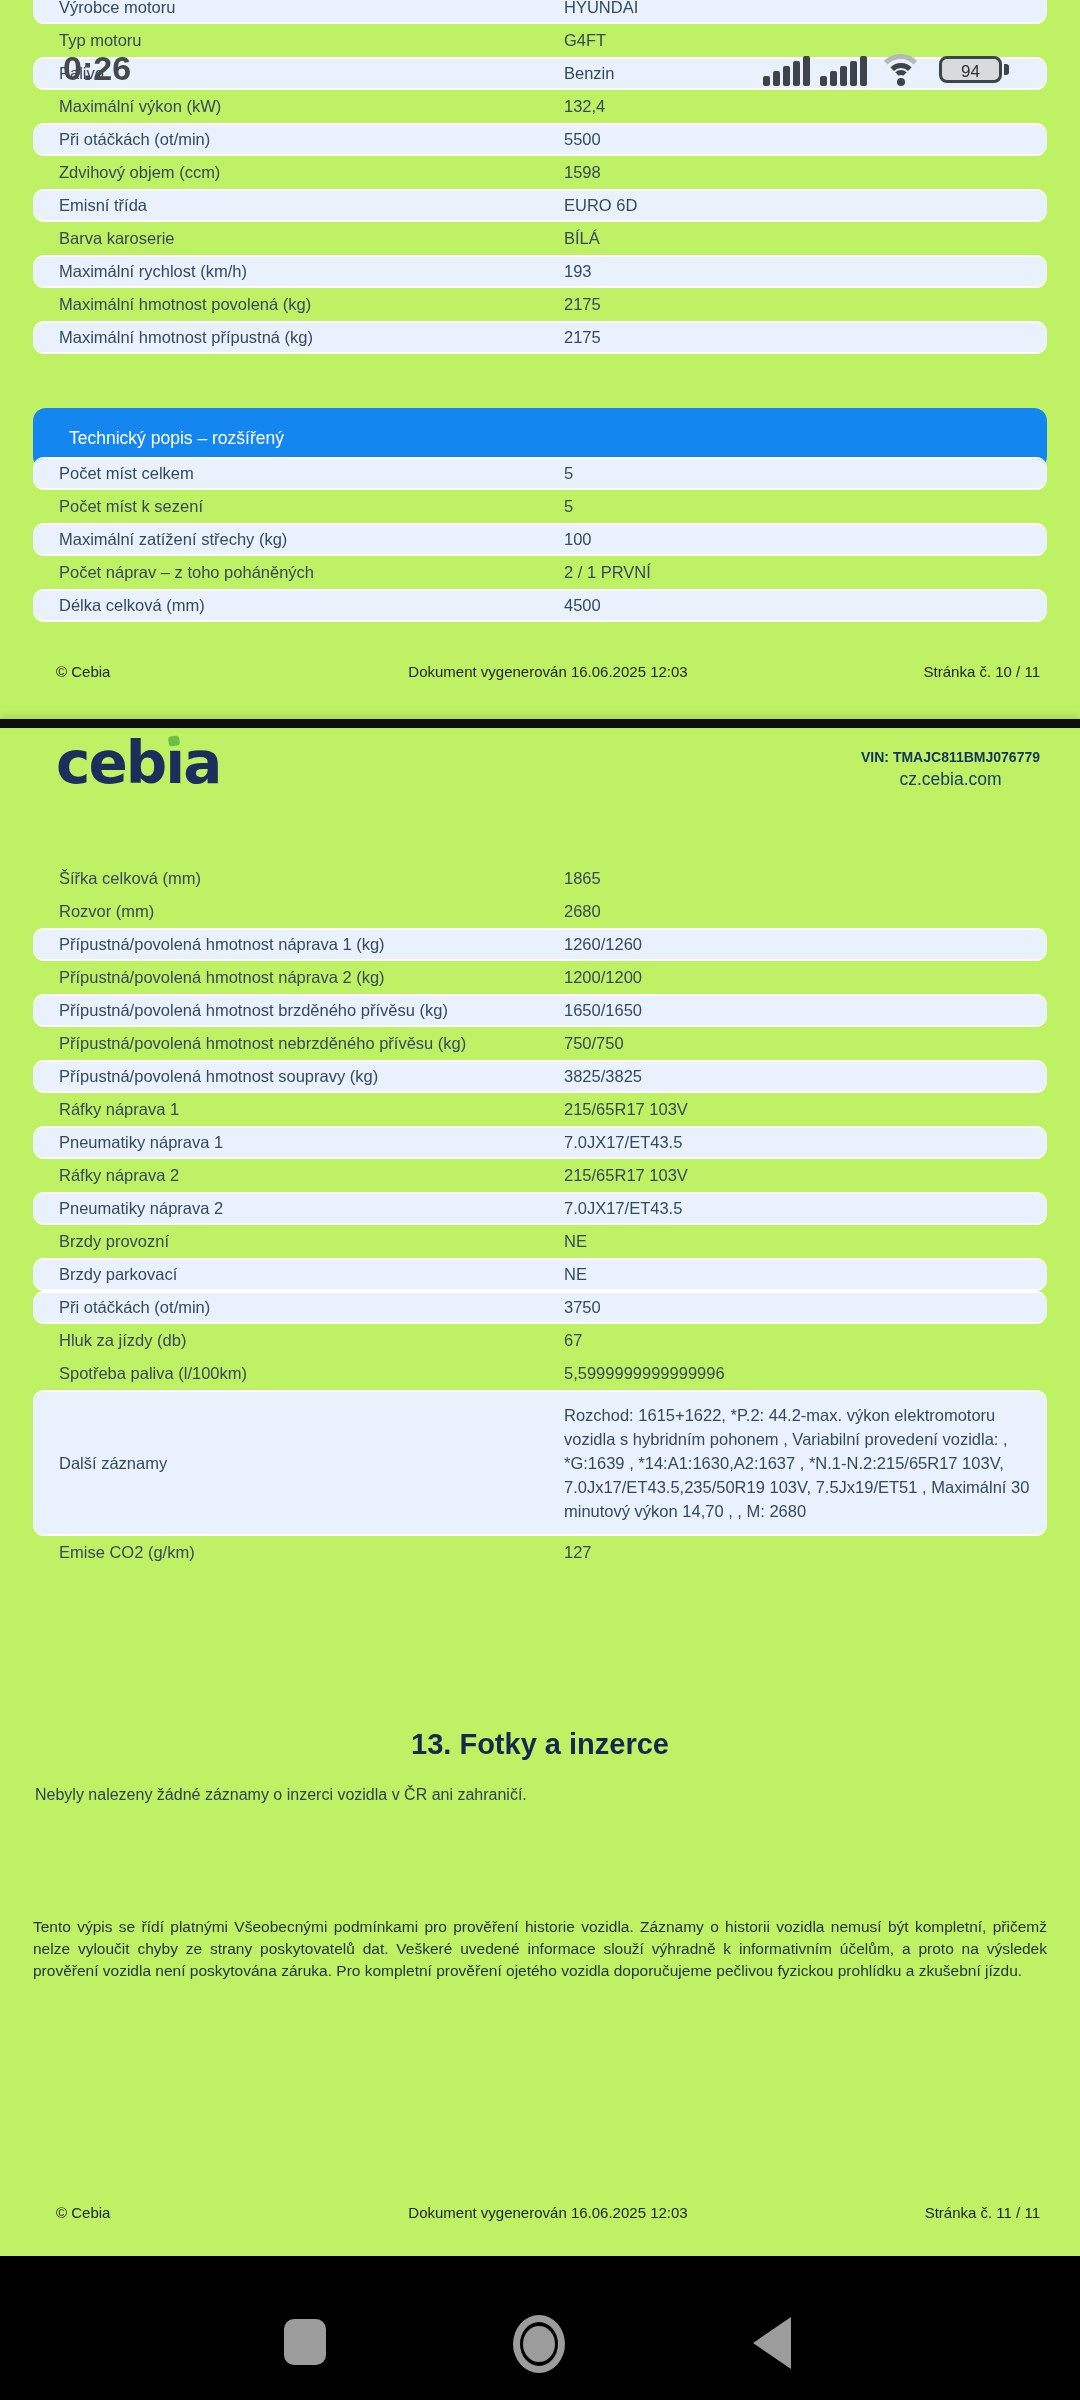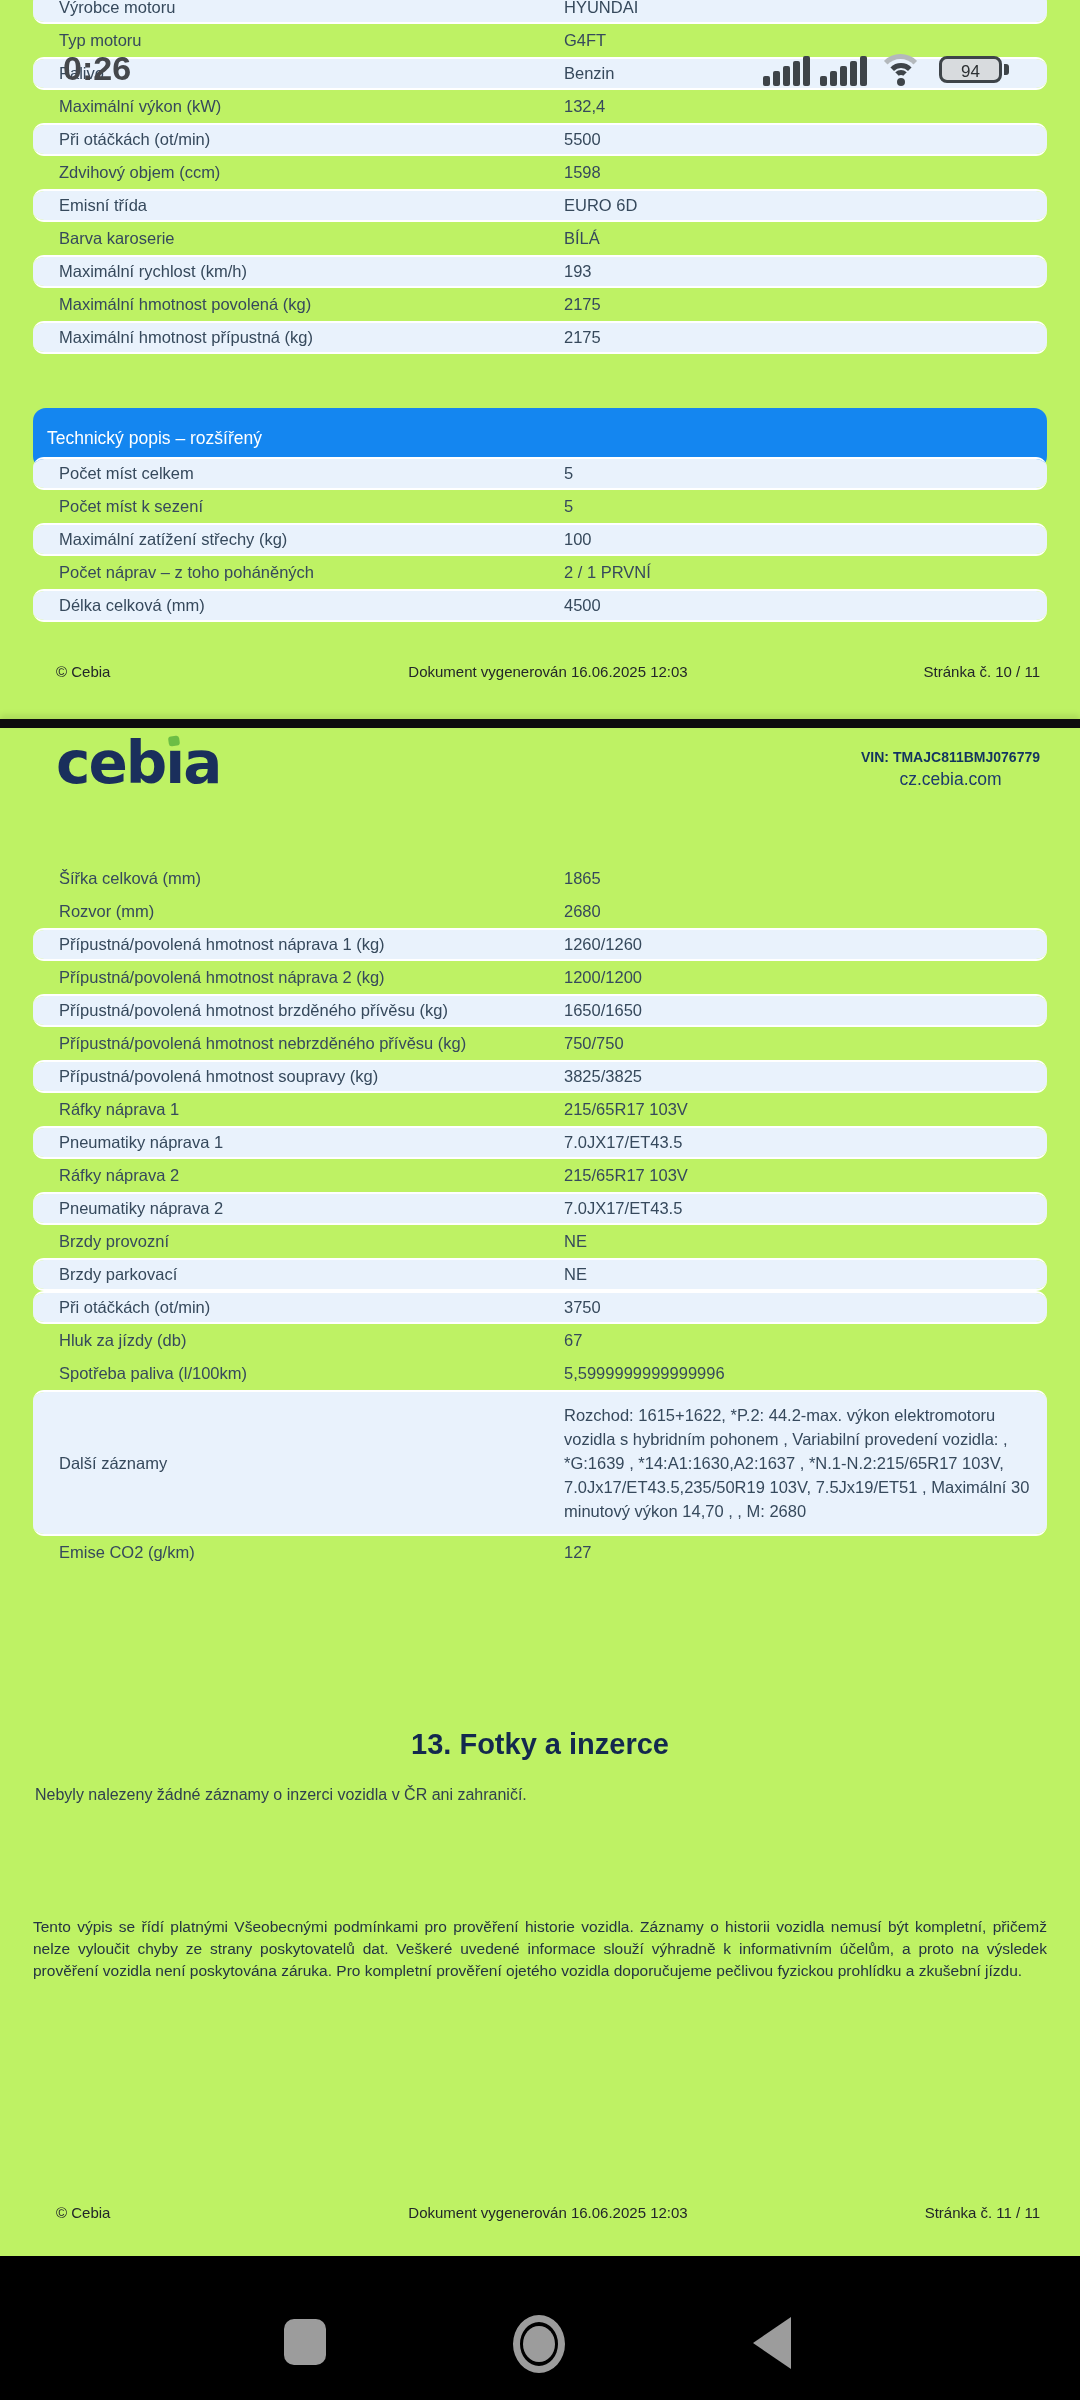--- a/index.html
+++ b/index.html
@@ -17,21 +17,21 @@
   .row{height:33px;margin:0 33px;border-radius:11px;display:flex;align-items:center;
        padding:0 14px 0 26px;box-sizing:border-box;font-size:16.5px;color:#36495c;}
   .row.shade{background:#e9f2fc;border-top:2px solid #fff;border-bottom:2px solid #fff;
        background-clip:padding-box;}
   .row .lbl{flex:0 0 505px;white-space:nowrap;overflow:hidden;}
   .row .val{flex:1;white-space:nowrap;overflow:hidden;}
   .row.tall{height:auto;padding-top:11px;padding-bottom:11px;}
   .row.tall .val{white-space:normal;line-height:24px;overflow:visible;}
 
   .sec-header{position:absolute;top:408px;left:33px;right:33px;height:61px;border-radius:13px;
-       background:#1486f0;color:#fff;display:flex;align-items:center;padding-left:14px;
+       background:#1486f0;color:#fff;display:flex;align-items:center;padding-left:36px;
        font-size:17.5px;}
 
   .pdf-footer{position:absolute;left:56px;right:40px;height:18px;font-size:15px;color:#222629;}
   .pdf-footer .c{position:absolute;left:0;right:0;text-align:center;}
   .pdf-footer .l{position:absolute;left:0;}
   .pdf-footer .r{position:absolute;right:0;}
   .footer-10{top:663px;}
   .footer-11{top:2204px;}
 
   .pagebar{position:absolute;top:719px;left:0;width:100%;height:9px;background:#0d0d0d;

